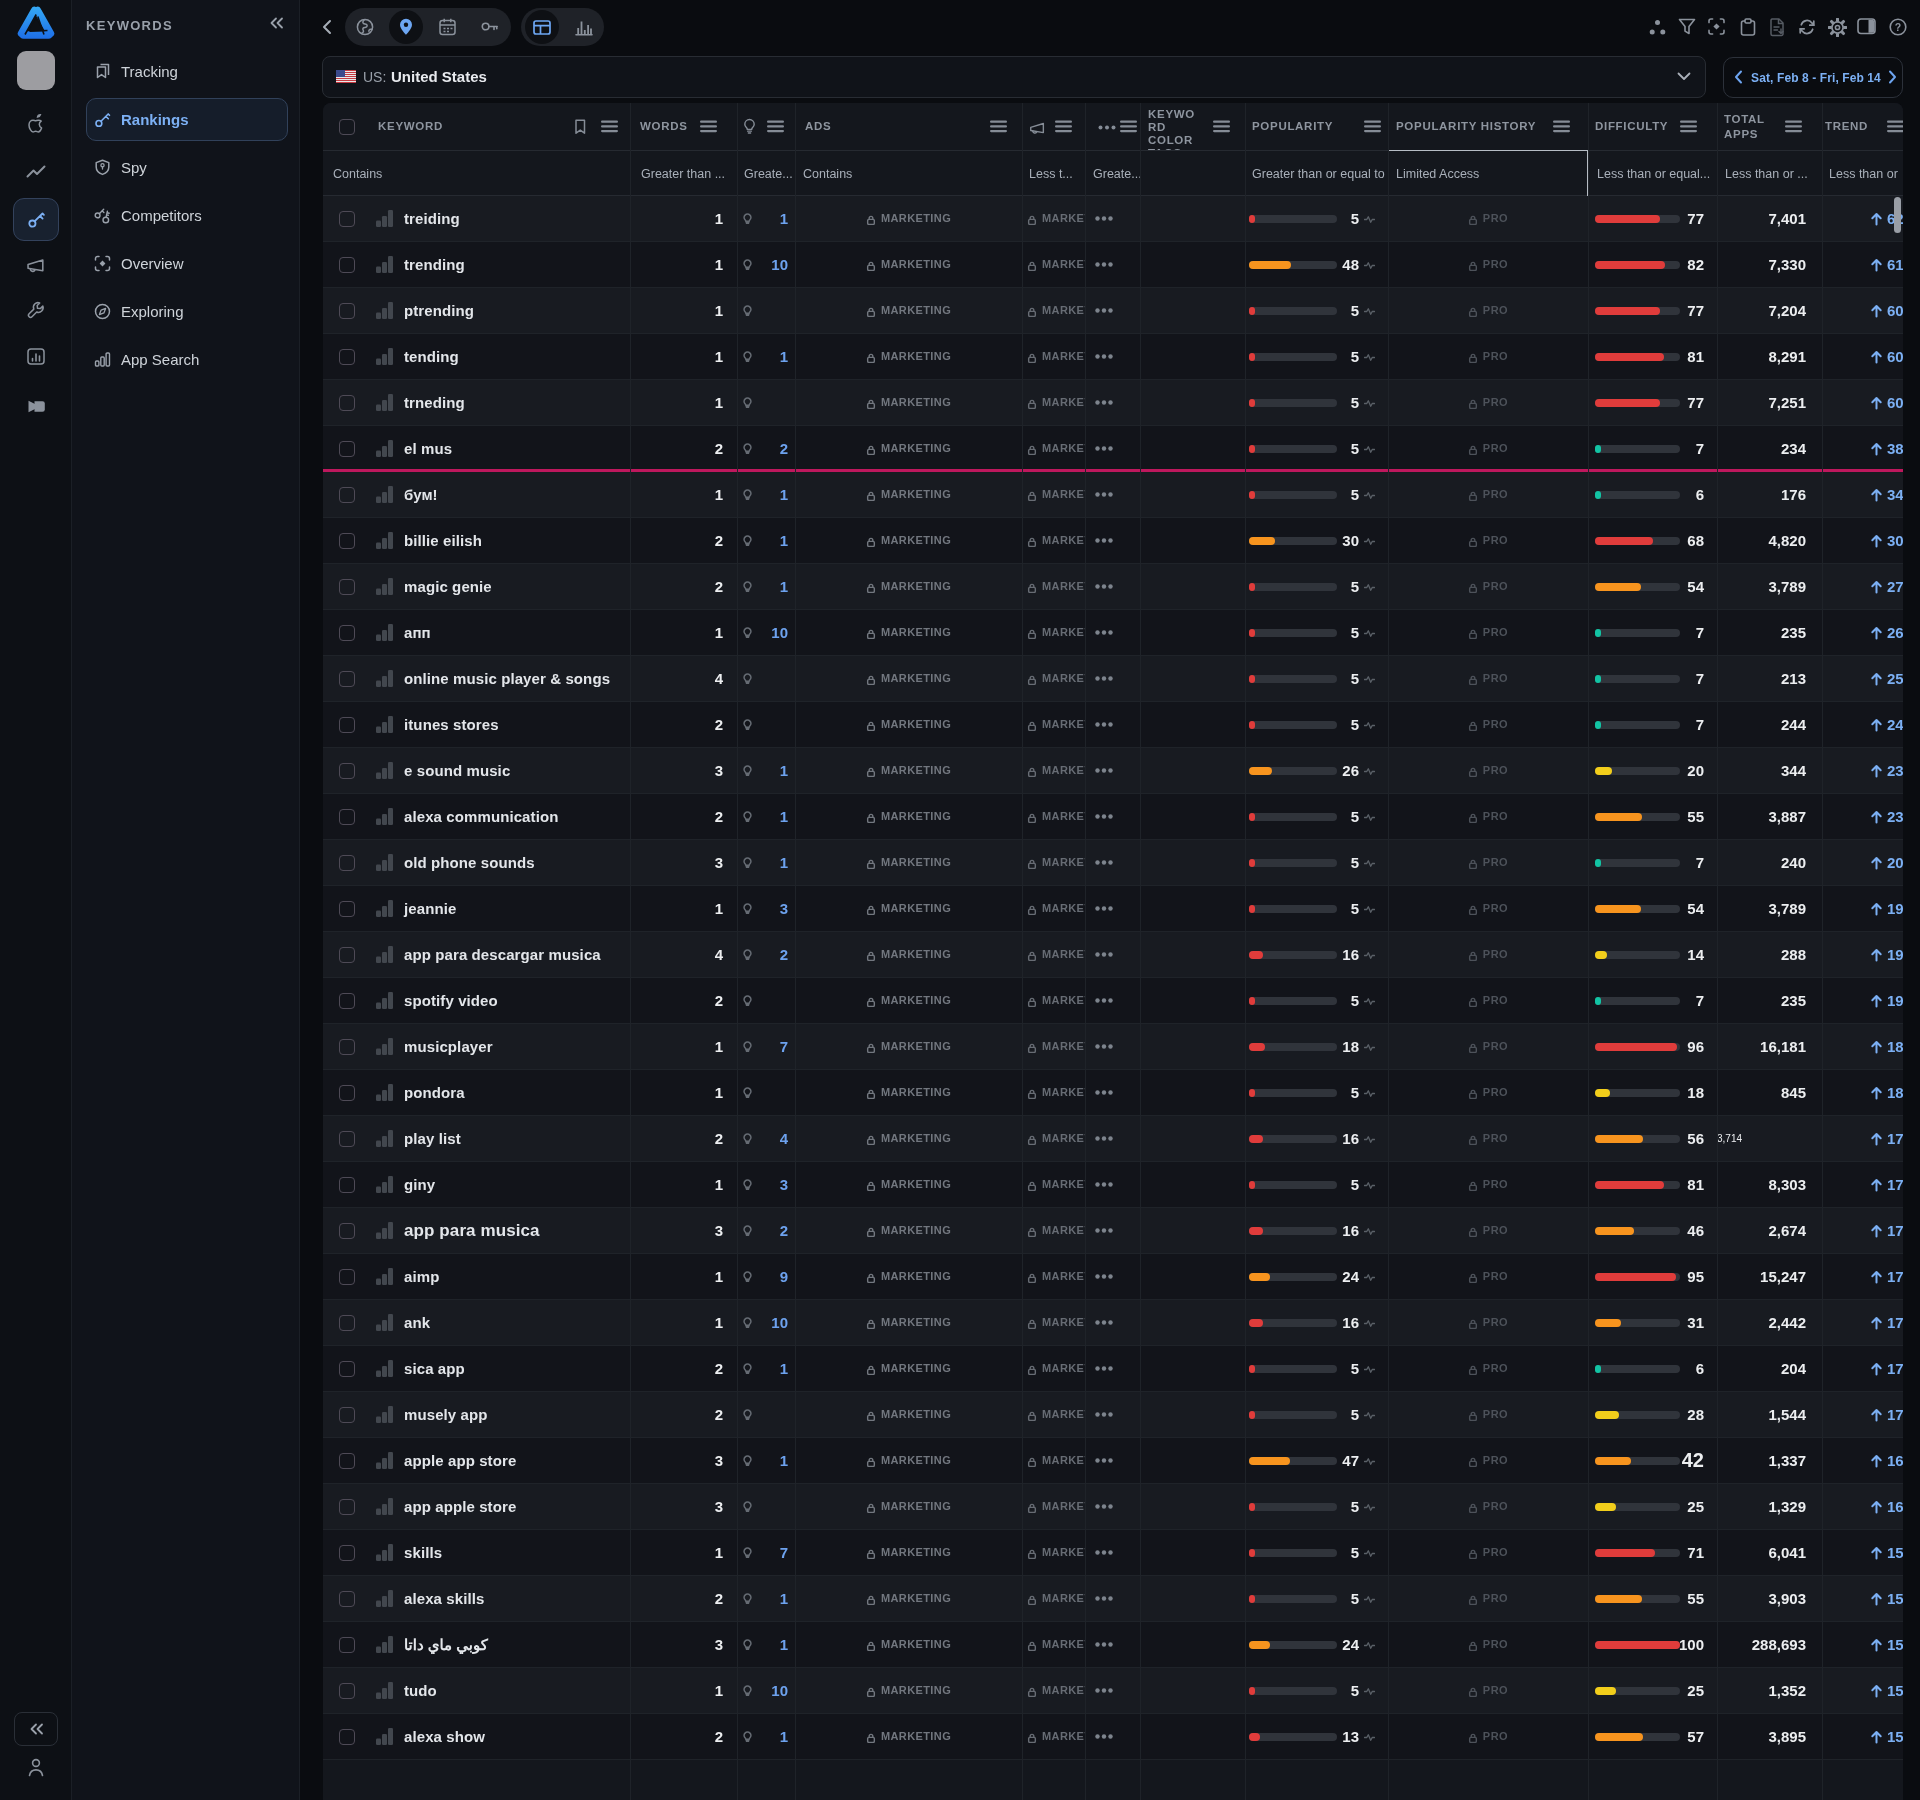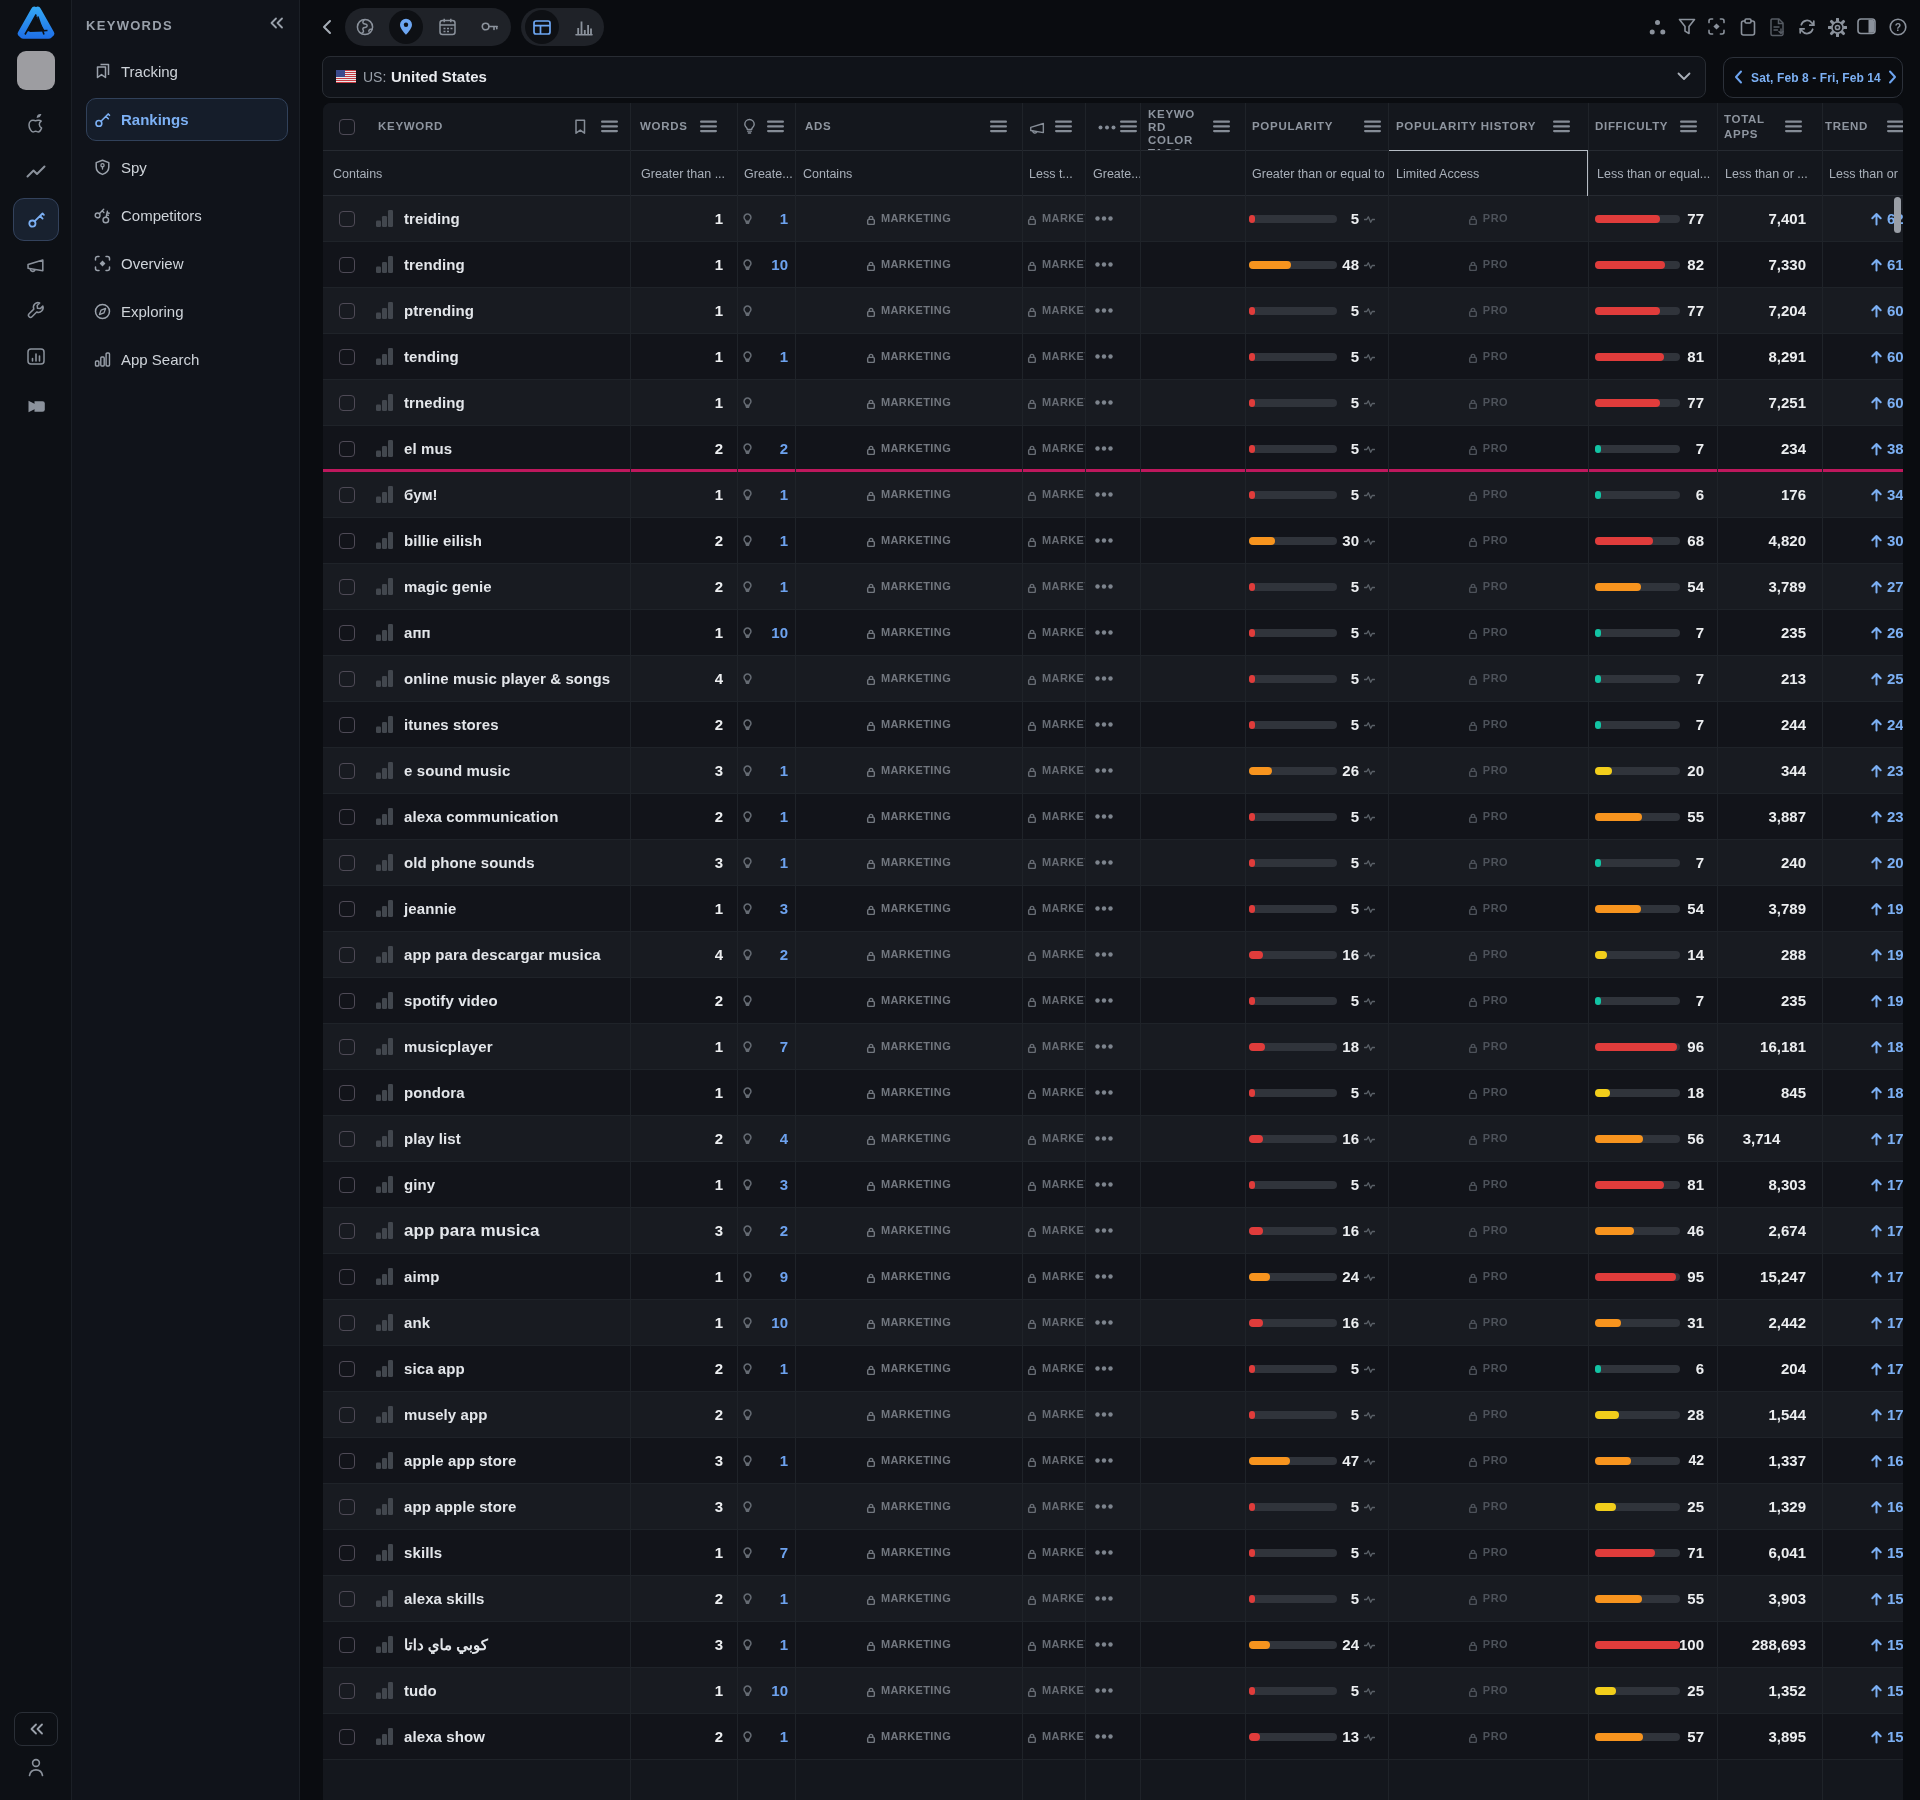--- a/index.html
+++ b/index.html
@@ -1746,21 +1746,21 @@
       </div>
 <div class="abs" style="left:1065px;top:0;width:200px;height:46px;line-height:45px;text-align:center;font-size:11px;font-weight:700;letter-spacing:0.5px;color:#4d525a"><span style="display:inline-block;vertical-align:-1px;margin-right:5px"><svg width="10" height="10" viewBox="0 0 10 10" fill="none" class="il">
             <g transform="scale(0.8333333333333334)">
               <rect x="2" y="5.2" width="8" height="6.2" rx="1.4" stroke="#4d525a" stroke-width="1.6799999999999997"></rect>
               <path d="M3.8 5V3.8a2.2 2.2 0 0 1 4.4 0V5" stroke="#4d525a" stroke-width="1.6799999999999997"></path>
             </g>
           </svg></span>PRO</div>
 <div class="abs" style="left:1272px;top:19px;width:85px;height:8px;border-radius:4px;background:#30343b"></div>
 <div class="abs" style="left:1272px;top:19px;width:48px;height:8px;border-radius:4px;background:#f7941e"></div>
 <div class="abs" style="left:1330px;top:0;width:51px;height:46px;line-height:45px;text-align:right;font-size:15px;font-weight:700;color:#eceef0">56</div>
-<div class="abs" style="left:1394px;top:0;width:89px;height:46px;line-height:45px;text-align:center;font-size:15px;font-weight:700;color:#eceef0">3,714</div>
+<div class="abs" style="left:1394px;top:0;width:89px;height:46px;line-height:45px;text-align:left;font-size:10px;font-weight:400;color:#eceef0">3,714</div>
 <div class="abs" style="left:1547px;top:16px">
         <svg width="13" height="14" viewBox="0 0 13 14" fill="none">
           <path d="M6.5 12.5V2.2M2.3 6.2 6.5 2l4.2 4.2" stroke="#7cb0f4" stroke-width="2" stroke-linecap="round" stroke-linejoin="round"></path>
         </svg>
       </div>
 <div class="abs" style="left:1564px;top:0;height:46px;line-height:45px;font-size:15px;font-weight:700;color:#7cb0f4">179</div>
 </div>
 <div class="abs" style="left:0;top:1059px;width:1580px;height:46px;background:#12141a;border-bottom:1px solid #1f2329">
 <div style="position:absolute;left:16px;top:15px;width:16px;height:16px;border:1.8px solid #4e4a56;border-radius:4px"></div>
 <div class="abs" style="left:53px;top:14px">
@@ -2192,21 +2192,21 @@
         </svg>
       </div>
 <div class="abs" style="left:1065px;top:0;width:200px;height:46px;line-height:45px;text-align:center;font-size:11px;font-weight:700;letter-spacing:0.5px;color:#4d525a"><span style="display:inline-block;vertical-align:-1px;margin-right:5px"><svg width="10" height="10" viewBox="0 0 10 10" fill="none" class="il">
             <g transform="scale(0.8333333333333334)">
               <rect x="2" y="5.2" width="8" height="6.2" rx="1.4" stroke="#4d525a" stroke-width="1.6799999999999997"></rect>
               <path d="M3.8 5V3.8a2.2 2.2 0 0 1 4.4 0V5" stroke="#4d525a" stroke-width="1.6799999999999997"></path>
             </g>
           </svg></span>PRO</div>
 <div class="abs" style="left:1272px;top:19px;width:85px;height:8px;border-radius:4px;background:#30343b"></div>
 <div class="abs" style="left:1272px;top:19px;width:36px;height:8px;border-radius:4px;background:#f7941e"></div>
-<div class="abs" style="left:1330px;top:0;width:51px;height:46px;line-height:45px;text-align:right;font-size:14px;font-weight:700;color:#eceef0">42</div>
+<div class="abs" style="left:1330px;top:0;width:51px;height:46px;line-height:45px;text-align:right;font-size:20px;font-weight:700;color:#eceef0">42</div>
 <div class="abs" style="left:1394px;top:0;width:89px;height:46px;line-height:45px;text-align:right;font-size:15px;font-weight:700;color:#eceef0">1,337</div>
 <div class="abs" style="left:1547px;top:16px">
         <svg width="13" height="14" viewBox="0 0 13 14" fill="none">
           <path d="M6.5 12.5V2.2M2.3 6.2 6.5 2l4.2 4.2" stroke="#7cb0f4" stroke-width="2" stroke-linecap="round" stroke-linejoin="round"></path>
         </svg>
       </div>
 <div class="abs" style="left:1564px;top:0;height:46px;line-height:45px;font-size:15px;font-weight:700;color:#7cb0f4">168</div>
 </div>
 <div class="abs" style="left:0;top:1381px;width:1580px;height:46px;background:#181b21;border-bottom:1px solid #1f2329">
 <div style="position:absolute;left:16px;top:15px;width:16px;height:16px;border:1.8px solid #4e4a56;border-radius:4px"></div>

